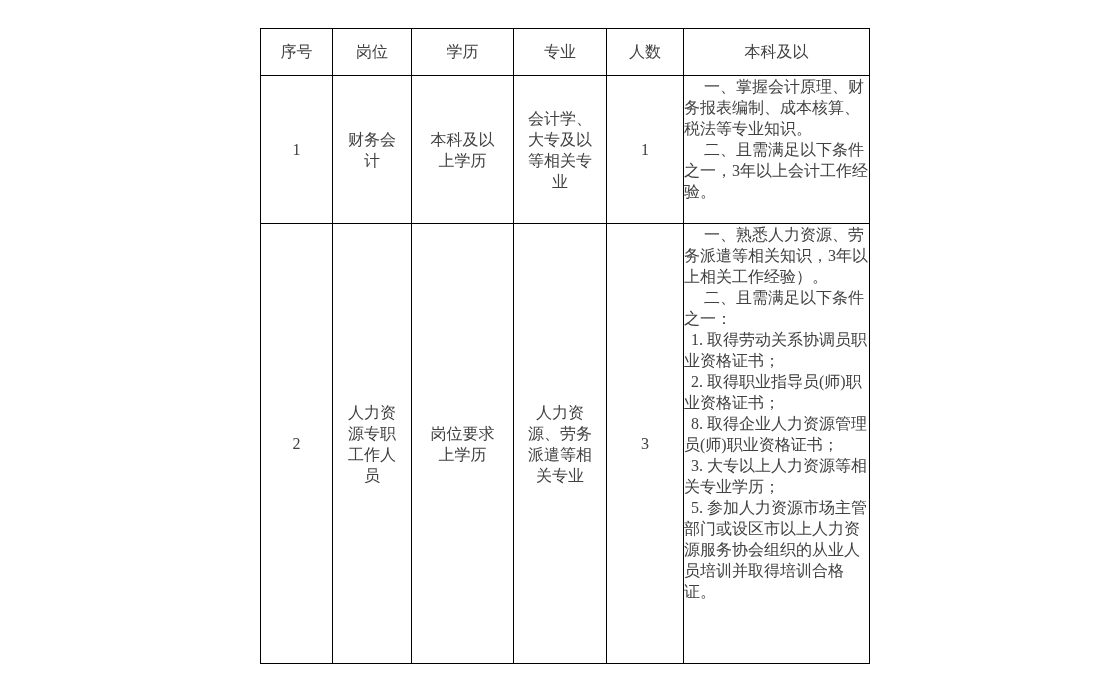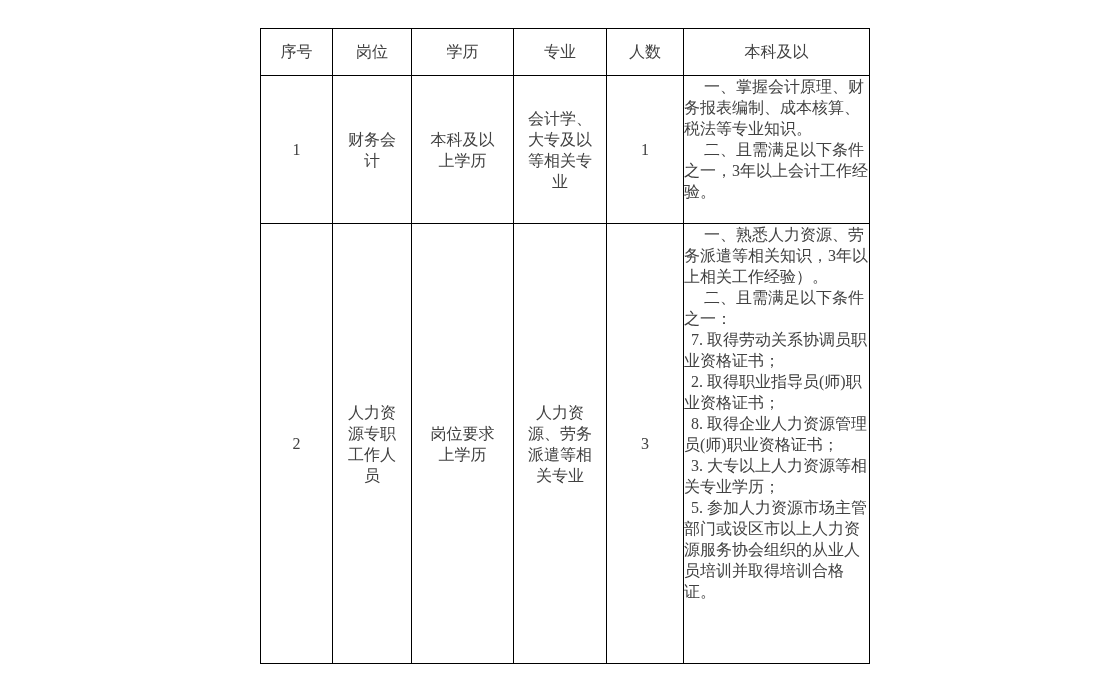--- a/index.html
+++ b/index.html
@@ -106,21 +106,21 @@
         <td class="center-cell">岗位要求
 上学历</td>
         <td class="center-cell">人力资
 源、劳务
 派遣等相
 关专业</td>
         <td class="center-cell">3</td>
         <td class="req-cell">
             <p class="req-para ind-big">一、熟悉人力资源、劳务派遣等相关知识，3年以上相关工作经验）。</p>
             <p class="req-para ind-big">二、且需满足以下条件之一：</p>
-            <p class="req-para ind-small">7. 取得劳动关系协调员职业资格证书；</p>
+            <p class="req-para ind-small">1. 取得劳动关系协调员职业资格证书；</p>
             <p class="req-para ind-small">2. 取得职业指导员(师)职业资格证书；</p>
             <p class="req-para ind-small">8. 取得企业人力资源管理员(师)职业资格证书；</p>
             <p class="req-para ind-small">3. 大专以上人力资源等相关专业学历；</p>
             <p class="req-para ind-small">5. 参加人力资源市场主管部门或设区市以上人力资源服务协会组织的从业人员培训并取得培训合格证。</p>
           </td>
       </tr>
     </tbody>
   </table>
 </div>
 

